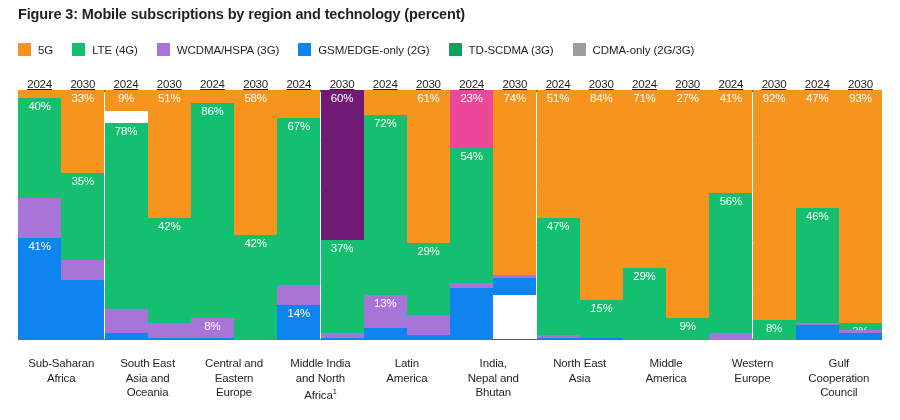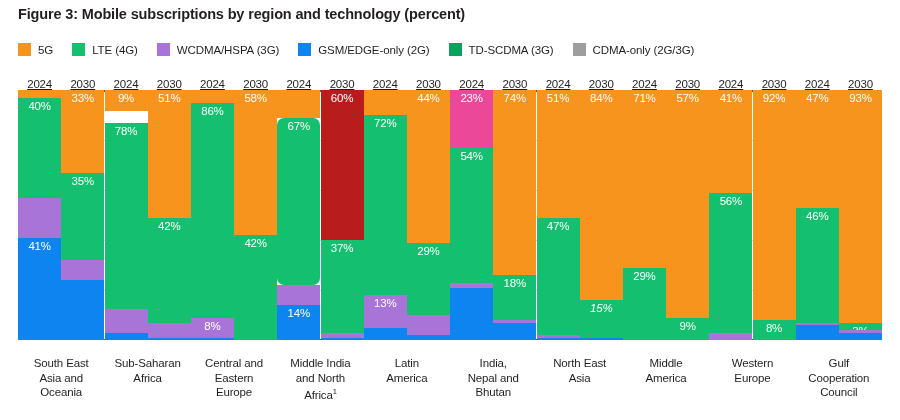--- a/index.html
+++ b/index.html
@@ -251,32 +251,32 @@
                 <div class="seg" style="height: 42%; background: rgb(20, 191, 111);">
                   <span class="seg-label">42%</span>
                 </div>
               </div>
             </div>
           </div>
           <div class="group">
             <div class="bar-slot">
               <div class="bar">
                 <div class="seg" style="height: 11%; background: rgb(247, 148, 30);"></div>
-                <div class="seg" style="height: 67%; background: rgb(20, 191, 111); border-radius: 7px;">
+                <div class="seg" style="height: 67%; background: rgb(20, 191, 111);">
                   <span class="seg-label">67%</span>
                 </div>
                 <div class="seg" style="height: 8%; background: rgb(169, 116, 216);"></div>
                 <div class="seg" style="height: 14%; background: rgb(13, 132, 239);">
                   <span class="seg-label">14%</span>
                 </div>
               </div>
             </div>
             <div class="bar-slot">
               <div class="bar">
-                <div class="seg" style="height: 60%; background: #b91c1c; padding-left: 18px;">
+                <div class="seg" style="height: 60%; background: #701a75; padding-left: 18px;">
                   <span class="seg-label">60%</span>
                 </div>
                 <div class="seg" style="height: 37%; background: rgb(20, 191, 111);">
                   <span class="seg-label">37%</span>
                 </div>
                 <div class="seg" style="height: 2%; background: rgb(169, 116, 216);"></div>
                 <div class="seg" style="height: 1%; background: rgb(13, 132, 239);"></div>
               </div>
             </div>
           </div>
@@ -289,21 +289,21 @@
                 </div>
                 <div class="seg" style="height: 13%; background: rgb(169, 116, 216);">
                   <span class="seg-label">13%</span>
                 </div>
                 <div class="seg" style="height: 5%; background: rgb(13, 132, 239);"></div>
               </div>
             </div>
             <div class="bar-slot">
               <div class="bar">
                 <div class="seg" style="height: 61%; background: rgb(247, 148, 30);">
-                  <span class="seg-label">44%</span>
+                  <span class="seg-label">61%</span>
                 </div>
                 <div class="seg" style="height: 29%; background: rgb(20, 191, 111);">
                   <span class="seg-label">29%</span>
                 </div>
                 <div class="seg" style="height: 8%; background: rgb(169, 116, 216);"></div>
                 <div class="seg" style="height: 2%; background: rgb(13, 132, 239);"></div>
               </div>
             </div>
           </div>
           <div class="group">
@@ -317,23 +317,20 @@
                 </div>
                 <div class="seg" style="height: 2%; background: rgb(169, 116, 216);"></div>
                 <div class="seg" style="height: 21%; background: rgb(13, 132, 239);"></div>
               </div>
             </div>
             <div class="bar-slot">
               <div class="bar">
                 <div class="seg" style="height: 74%; background: rgb(247, 148, 30);">
                   <span class="seg-label">74%</span>
                 </div>
-                <div class="seg" style="height: 18%; background: rgb(20, 191, 111);">
-                  <span class="seg-label">18%</span>
-                </div>
                 <div class="seg" style="height: 1%; background: rgb(169, 116, 216);"></div>
                 <div class="seg" style="height: 7%; background: rgb(13, 132, 239);"></div>
               </div>
             </div>
           </div>
           <div class="group">
             <div class="bar-slot">
               <div class="bar">
                 <div class="seg" style="height: 51%; background: rgb(247, 148, 30);">
                   <span class="seg-label">51%</span>
@@ -364,21 +361,21 @@
                   <span class="seg-label">71%</span>
                 </div>
                 <div class="seg" style="height: 29%; background: rgb(20, 191, 111);">
                   <span class="seg-label">29%</span>
                 </div>
               </div>
             </div>
             <div class="bar-slot">
               <div class="bar">
                 <div class="seg" style="height: 91%; background: rgb(247, 148, 30);">
-                  <span class="seg-label">57%</span>
+                  <span class="seg-label">27%</span>
                 </div>
                 <div class="seg" style="height: 9%; background: rgb(20, 191, 111);">
                   <span class="seg-label">9%</span>
                 </div>
               </div>
             </div>
           </div>
           <div class="group">
             <div class="bar-slot">
               <div class="bar">
@@ -426,30 +423,30 @@
                 <div class="seg" style="height: 1%; background: rgb(169, 116, 216);"></div>
                 <div class="seg" style="height: 3%; background: rgb(13, 132, 239);"></div>
               </div>
             </div>
           </div>
         </div>
     </div>
   </div>
 
   <div class="xlabels" id="xlabels">
+      <div class="xlabel">
+        <div>Sub-Saharan</div>
+        <div>Africa</div>
+      </div>
       <div class="xlabel">
         <div>South East</div>
         <div>Asia and</div>
         <div>Oceania</div>
       </div>
       <div class="xlabel">
-        <div>Sub-Saharan</div>
-        <div>Africa</div>
-      </div>
-      <div class="xlabel">
         <div>Central and</div>
         <div>Eastern</div>
         <div>Europe</div>
       </div>
       <div class="xlabel">
         <div>Middle India</div>
         <div>and North</div>
         <div>Africa<sup>1</sup></div>
       </div>
       <div class="xlabel">

